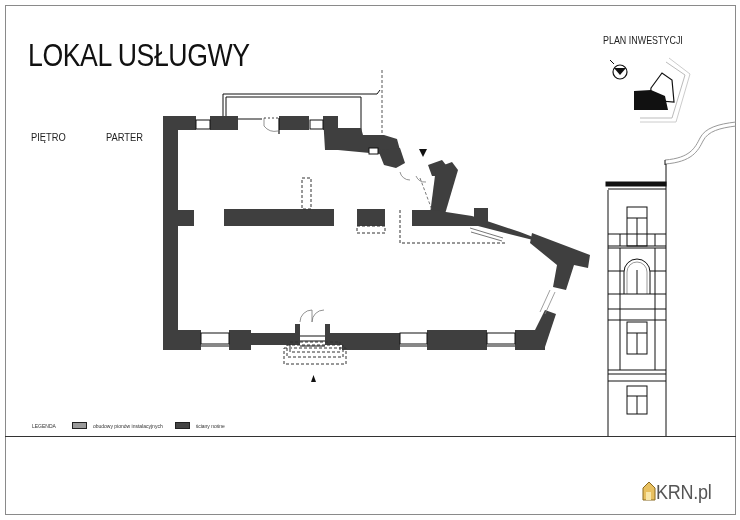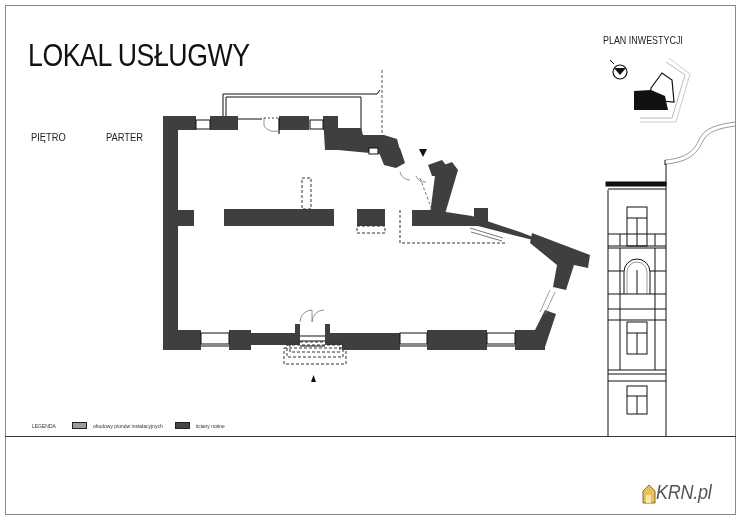--- a/index.html
+++ b/index.html
@@ -8,21 +8,21 @@
   .divider { position: absolute; left: 5px; top: 436px; width: 731px; height: 1px; background: #333; }
   .title { position: absolute; left: 28px; top: 38px; font-size: 31px; font-weight: 400; letter-spacing: -0.5px; color: #111; transform: scaleX(0.86); transform-origin: left top; white-space: nowrap; }
   .floor-label { position: absolute; top: 131px; font-size: 11px; color: #222; transform: scaleX(0.85); transform-origin: left top; }
   .plan-label { position: absolute; left: 603px; top: 34px; font-size: 10.5px; color: #222; transform: scaleX(0.85); transform-origin: left top; white-space: nowrap; }
   .legend { position: absolute; left: 32px; top: 422px; font-size: 5px; color: #333; display: flex; align-items: center; gap: 6px; }
   .legend .sw { display: inline-block; width: 15px; height: 7px; border: 1px solid #222; box-sizing: border-box; }
   .sw-gray { background: #9a9a9a; }
   .sw-dark { background: #444; }
   .legend-title { margin-right: 10px; }
   svg.drawing { position: absolute; left: 0; top: 0; }
-  .logo { position: absolute; left: 642px; top: 481px; display: flex; align-items: flex-end; font-style: italic; }
+  .logo { position: absolute; left: 642px; top: 481px; display: flex; align-items: flex-start; }
   .logo-text { font-size: 20px; color: #555; font-weight: 400; letter-spacing: -0.3px; transform: scaleX(0.9); transform-origin: left center; }
 </style>
 </head>
 <body>
 
 <div class="frame"></div>
 <div class="divider"></div>
 
 <div class="title">LOKAL USŁUGWY</div>
 <div class="floor-label" style="left:31px">PIĘTRO</div>

